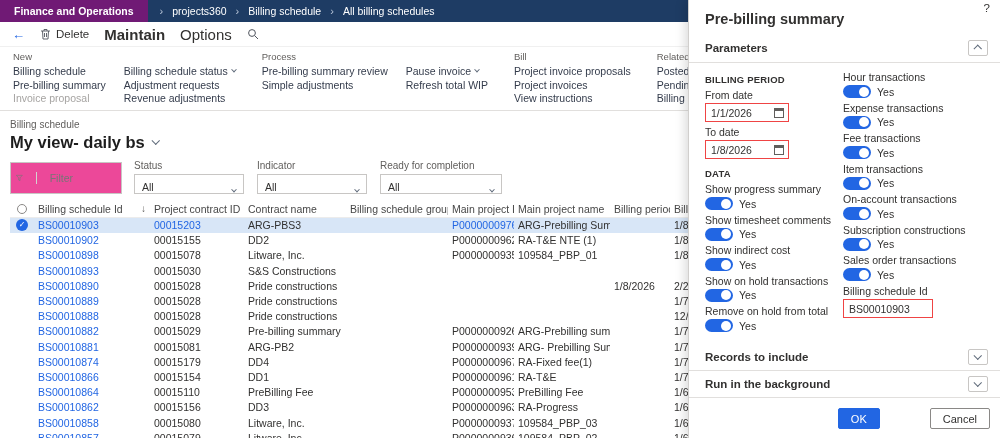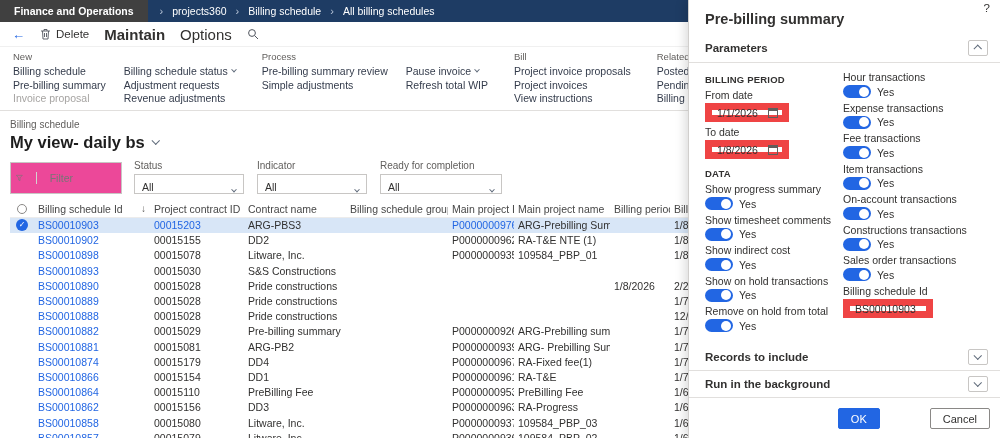--- a/index.html
+++ b/index.html
@@ -3,21 +3,21 @@
 <meta charset="utf-8">
 <style>
   *{box-sizing:border-box;margin:0;padding:0;}
   html,body{width:1000px;height:438px;overflow:hidden;}
   body{font-family:"Liberation Sans",sans-serif;background:#fff;color:#323130;}
   .page{display:flex;width:1000px;height:438px;}
   .main{flex:1;min-width:0;display:flex;flex-direction:column;}
 
   
   .topbar{height:22px;background:#1e3c64;display:flex;align-items:stretch;color:#fff;font-size:10.5px;flex:none;}
-  .app-name{background:#404040;display:flex;align-items:center;padding:0 14px;font-weight:700;white-space:nowrap;cursor:pointer;}
+  .app-name{background:#701a75;display:flex;align-items:center;padding:0 14px;font-weight:700;white-space:nowrap;cursor:pointer;}
   .crumbs{display:flex;align-items:center;padding:0 12px;gap:9px;white-space:nowrap;overflow:hidden;}
   .crumb{cursor:pointer;}
   .crumb-sep{color:#b7c4d8;font-size:11px;}
 
   
   .ribbon{background:#fff;border-bottom:1px solid #e1dfdd;flex:none;}
   .ap-top{height:25px;display:flex;align-items:center;padding:0 12px;gap:15px;border-bottom:1px solid #f0f0f0;}
   .back-btn{color:#2266e3;font-size:13px;cursor:pointer;line-height:1;}
   .ap-btn{display:inline-flex;align-items:center;gap:5px;font-size:11.5px;cursor:pointer;}
   .ap-tab{font-size:15px;cursor:pointer;color:#323130;}
@@ -78,21 +78,21 @@
   .panel-title{font-size:14.5px;font-weight:700;padding:11px 16px 9px;}
   .params-row{display:flex;align-items:center;justify-content:space-between;padding:4px 12px 6px 16px;border-bottom:1px solid #e1dfdd;cursor:pointer;}
   .params-label{font-size:11.5px;font-weight:700;}
   .chev-box{width:20px;height:16px;border:1px solid #c8c6c4;border-radius:2px;display:inline-flex;align-items:center;justify-content:center;background:#fff;cursor:pointer;flex:none;}
   .panel-cols{display:flex;gap:12px;padding:8px 12px 0 16px;flex:none;}
   .col-left{width:126px;flex:none;}
   .col-right{flex:1;min-width:0;}
   .sec-head{font-size:9.5px;font-weight:700;letter-spacing:.2px;margin:3px 0 4px;}
   .data-head{margin-top:9px;}
   .f-label{font-size:10.5px;margin:4px 0 2px;}
-  .input-box{height:19px;border:7px solid #ef4444;background:#fff;display:flex;align-items:center;justify-content:space-between;padding:0 4px 0 5px;width:84px;cursor:text;}
+  .input-box{height:19px;border:1px solid #ef4444;background:#fff;display:flex;align-items:center;justify-content:space-between;padding:0 4px 0 5px;width:84px;cursor:text;}
   .input-val{font-size:10.5px;white-space:nowrap;}
   .cal-icon{width:10px;height:10px;border:1px solid #605e5c;border-top-width:3px;display:inline-block;flex:none;margin-left:4px;}
   .date-field{margin-bottom:2px;}
   .toggle-row{margin-bottom:3.5px;}
   .t-label{font-size:10.5px;line-height:12px;white-space:nowrap;}
   .t-ctrl{display:flex;align-items:center;gap:6px;margin-top:2px;}
   .pill{width:28px;height:13px;border-radius:7px;background:#2266e3;position:relative;cursor:pointer;flex:none;}
   .pill::after{content:"";position:absolute;top:1.5px;right:2px;width:10px;height:10px;border-radius:50%;background:#fff;}
   .t-val{font-size:10.5px;}
   .id-box{width:90px;margin-top:1px;}
@@ -571,21 +571,21 @@
               </div>
             </div>
             <div class="toggle-row">
               <div class="t-label">On-account transactions</div>
               <div class="t-ctrl">
                 <span class="pill"></span>
                 <span class="t-val">Yes</span>
               </div>
             </div>
             <div class="toggle-row">
-              <div class="t-label">Constructions transactions</div>
+              <div class="t-label">Subscription constructions</div>
               <div class="t-ctrl">
                 <span class="pill"></span>
                 <span class="t-val">Yes</span>
               </div>
             </div>
             <div class="toggle-row">
               <div class="t-label">Sales order transactions</div>
               <div class="t-ctrl">
                 <span class="pill"></span>
                 <span class="t-val">Yes</span>

